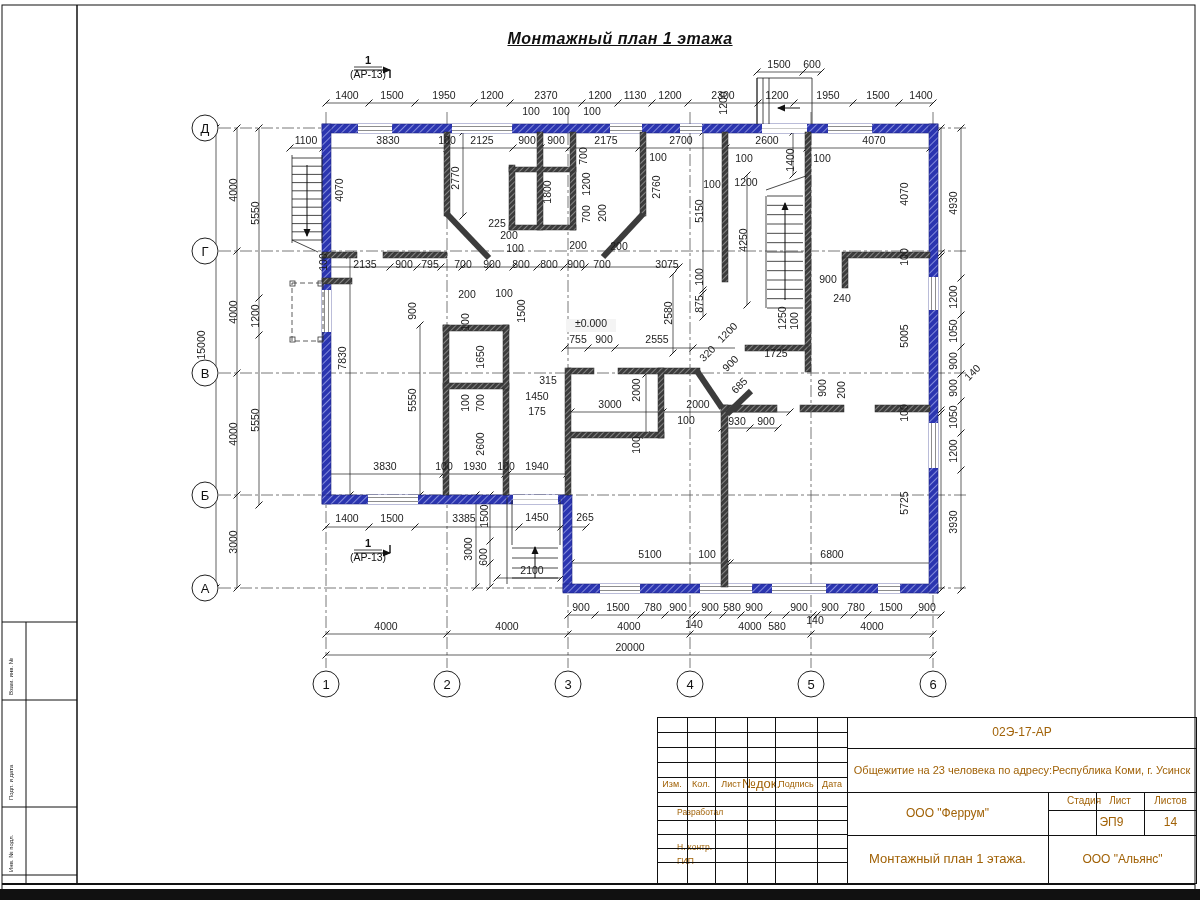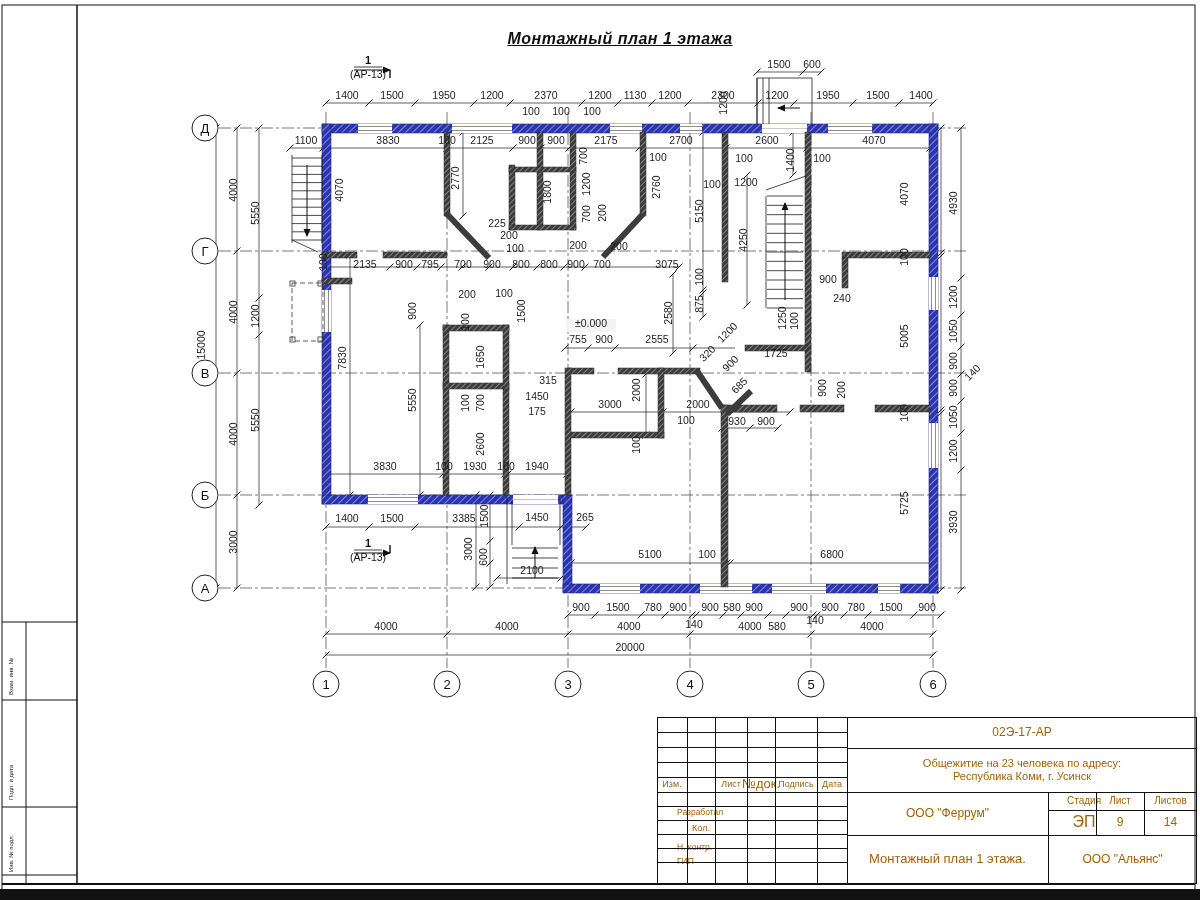--- a/index.html
+++ b/index.html
@@ -567,36 +567,36 @@
         <circle cx="933" cy="684" r="13" fill="#fff" stroke="#222" stroke-width="1"></circle>
         <text x="933" y="688.5" text-anchor="middle" font-size="13" fill="#111">6</text>
       </g>
 </svg>
 
 <div id="title-text">Монтажный план 1 этажа</div>
 
 <div class="abs" id="stampbox" style="left:657px;top:717px;width:540px;height:167px;border:1.8px solid #111;"></div>
 
 <div class="cell" style="left:847px;top:717px;width:350px;height:31px;font-size:12px;">02Э-17-АР</div>
-<div class="cell" style="left:847px;top:748px;width:350px;height:44px;flex-direction:column;font-size:11px;">
+<div class="cell" style="left:847px;top:748px;width:350px;height:44px;font-size:11px;">
   <span>Общежитие на 23 человека по адресу:</span>
   <span>Республика Коми, г. Усинск</span>
 </div>
 <div class="cell" style="left:847px;top:792px;width:201px;height:43px;font-size:12px;">ООО "Феррум"</div>
 <div class="cell" style="left:1048px;top:792px;width:48px;height:18px;padding-left:24px;">Стадия</div>
 <div class="cell" style="left:1096px;top:792px;width:48px;height:18px;">Лист</div>
 <div class="cell" style="left:1144px;top:792px;width:53px;height:18px;">Листов</div>
-<div class="cell" style="left:1060px;top:810px;width:48px;height:25px;font-size:16px;">ЭП</div>
+<div class="cell" style="left:1084px;top:810px;width:48px;height:25px;font-size:12px;">ЭП</div>
 <div class="cell" style="left:1096px;top:810px;width:48px;height:25px;font-size:12px;">9</div>
 <div class="cell" style="left:1144px;top:810px;width:53px;height:25px;font-size:12px;">14</div>
 <div class="cell" style="left:847px;top:835px;width:201px;height:49px;font-size:13px;">Монтажный план 1 этажа.</div>
 <div class="cell" style="left:1048px;top:835px;width:149px;height:49px;font-size:12px;">ООО "Альянс"</div>
 
 <div class="cell" style="left:657px;top:777px;width:30px;height:15px;font-size:9px;">Изм.</div>
-<div class="cell" style="left:687px;top:777px;width:28px;height:15px;font-size:9px;margin-top:44px;">Кол.</div>
+<div class="cell" style="left:687px;top:777px;width:28px;height:15px;font-size:9px;">Кол.</div>
 <div class="cell" style="left:715px;top:777px;width:32px;height:15px;font-size:9px;">Лист</div>
 <div class="cell" style="left:747px;top:777px;width:28px;height:15px;font-size:13px;">№док.</div>
 <div class="cell" style="left:775px;top:777px;width:42px;height:15px;font-size:9px;">Подпись</div>
 <div class="cell" style="left:817px;top:777px;width:30px;height:15px;font-size:9px;">Дата</div>
 <div class="cell left" style="left:657px;top:806px;width:30px;height:14px;font-size:8.5px;white-space:nowrap;overflow:visible;">Разработал</div>
 <div class="cell left" style="left:657px;top:841px;width:30px;height:14px;font-size:8.5px;white-space:nowrap;overflow:visible;">Н. контр.</div>
 <div class="cell left" style="left:657px;top:855px;width:30px;height:14px;font-size:8.5px;white-space:nowrap;overflow:visible;">ГИП</div>
 
 <div class="sidetext" style="left:8px;top:695px;">Взам. инв. №</div>
 <div class="sidetext" style="left:8px;top:800px;">Подп. и дата</div>

